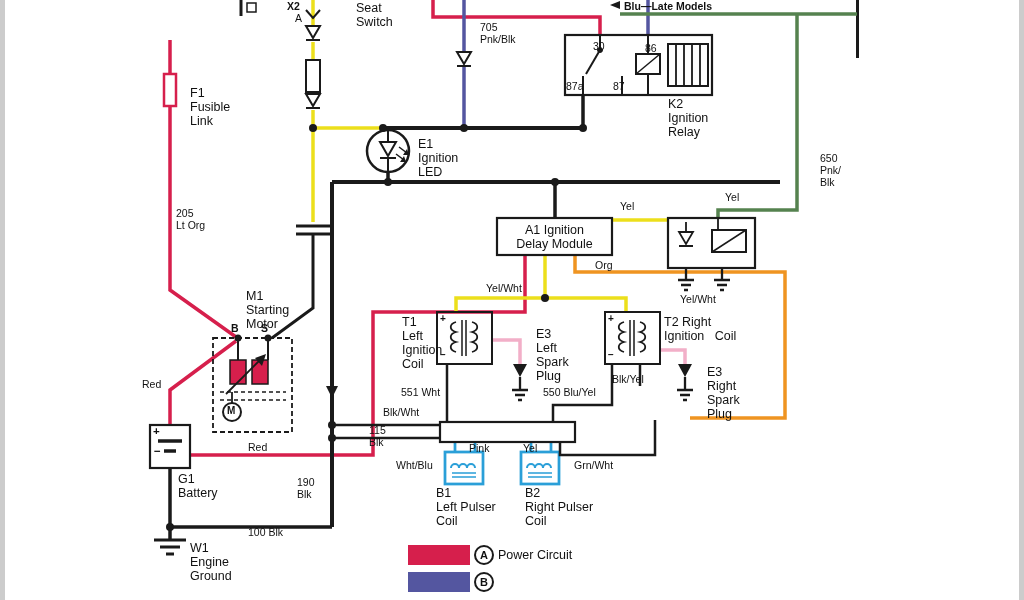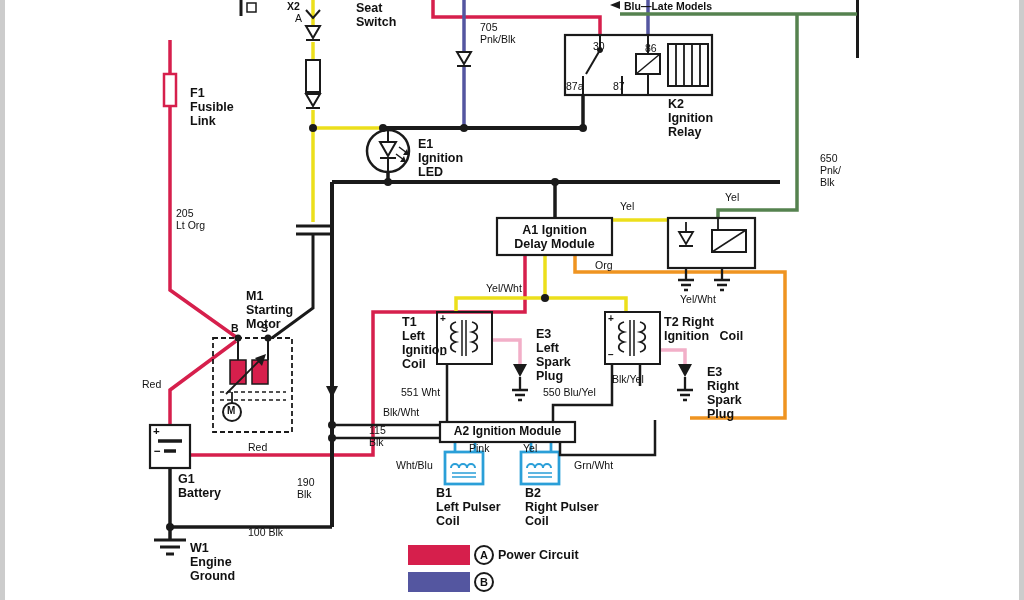--- a/index.html
+++ b/index.html
@@ -1,19 +1,19 @@
 <!DOCTYPE html>
 <html><head>
 <meta charset="utf-8">
 <style>
   html,body{margin:0;padding:0;background:#ffffff;}
   .stage{position:relative;width:1024px;height:600px;background:#ffffff;overflow:hidden;
          font-family:"Liberation Sans",sans-serif;color:#111;}
   .stage svg{position:absolute;left:0;top:0;}
-  .lbl{position:absolute;font-weight:bold;font-size:12.5px;line-height:1.12;white-space:pre;}
+  .lbl{position:absolute;font-weight:normal;font-size:12.5px;line-height:1.12;white-space:pre;}
   .wl{position:absolute;font-size:10.5px;line-height:1.15;white-space:pre;}
   .wlb{font-weight:bold;}
   .ctr{display:flex;align-items:center;justify-content:center;text-align:center;}
   .badge{position:absolute;width:14px;height:14px;font-weight:bold;font-size:11px;
          display:flex;align-items:center;justify-content:center;}
   .sym{position:absolute;font-weight:bold;font-size:11px;line-height:1;}
 </style>
 </head>
 <body>
 
@@ -253,21 +253,20 @@
 <div class="lbl" style="left:707px;top:365px">E3
 Right
 Spark
 Plug</div>
 <div class="wl" style="left:401px;top:386px">551 Wht</div>
 <div class="wl" style="left:543px;top:386px">550 Blu/Yel</div>
 <div class="wl" style="left:612px;top:373px">Blk/Yel</div>
 <div class="wl" style="left:383px;top:406px">Blk/Wht</div>
 <div class="wl" style="left:369px;top:424px">115
 Blk</div>
-<div class="lbl ctr" style="left:440px;top:421px;width:135px;height:21px;font-size:12px">A2 Ignition Module</div>
 <div class="wl" style="left:396px;top:459px">Wht/Blu</div>
 <div class="wl" style="left:469px;top:442px">Pink</div>
 <div class="wl" style="left:523px;top:442px">Yel</div>
 <div class="wl" style="left:574px;top:459px">Grn/Wht</div>
 <div class="lbl" style="left:436px;top:486px">B1
 Left Pulser
 Coil</div>
 <div class="lbl" style="left:525px;top:486px">B2
 Right Pulser
 Coil</div>

